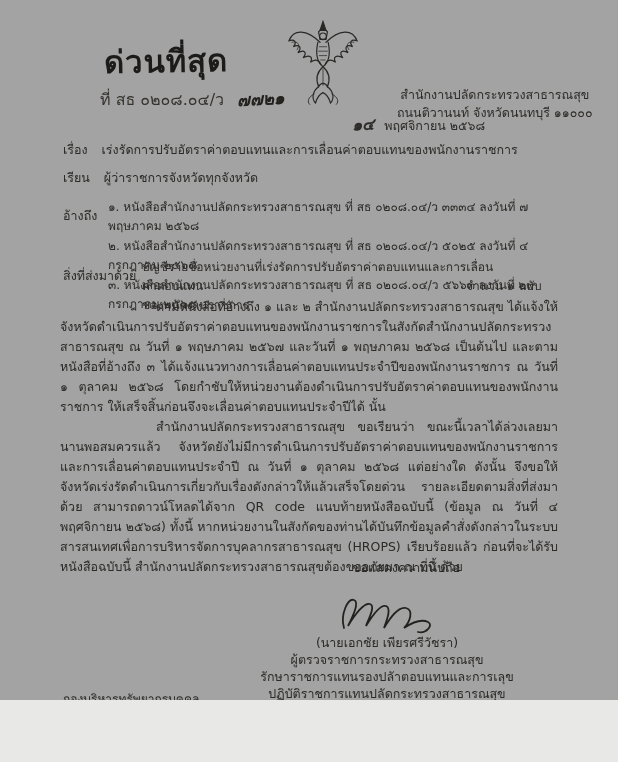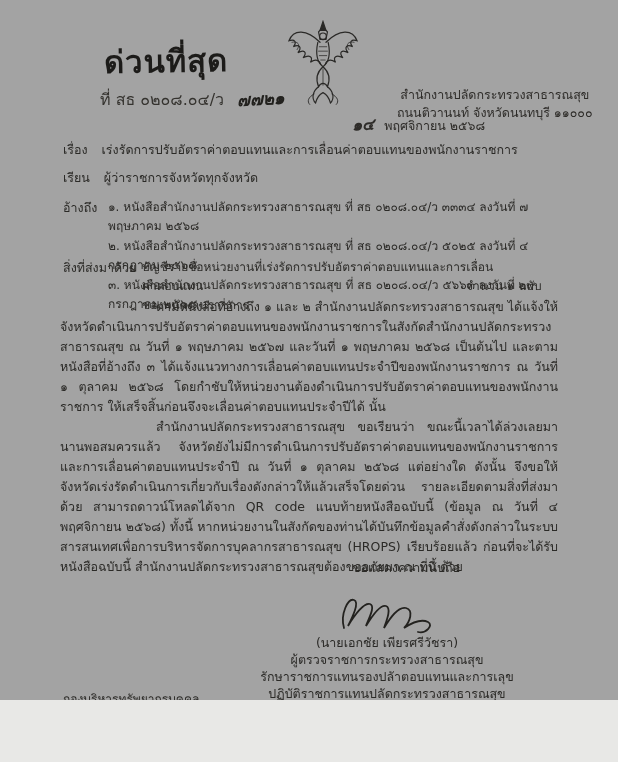--- a/index.html
+++ b/index.html
@@ -21,21 +21,21 @@
     color:#1c1b19;transform:rotate(-1deg);
   }
   .docno-label{font-size:16px;color:#35332f;}
   .handwritten{
     font-size:17px;font-weight:600;font-style:italic;
     color:#22211e;transform:rotate(-3deg);display:inline-block;
   }
   .office{font-size:12.5px;line-height:18px;text-align:center;color:#2e2c29;}
   .dateline{font-size:12.5px;color:#2e2c29;}
   .date-day{font-size:16px;font-weight:600;font-style:italic;display:inline-block;transform:rotate(-2deg);margin-right:6px;}
-  .label{font-size:12.5px;color:#2b2a27;}
+  .label{font-size:12.5px;color:#2b2a27;margin-top:8px;}
   .refs div{margin-bottom:1px;}
   .para{
     width:498px;font-size:12.5px;line-height:20px;
     text-align:justify;text-indent:96px;color:#2b2a27;
     word-break:break-word;
   }
   .closing{font-size:12.5px;color:#2b2a27;}
   .sigblock{width:260px;text-align:center;font-size:12.5px;line-height:17px;color:#2b2a27;}
   .footer{font-size:12px;line-height:19px;color:#2b2a27;}
   .cc{font-size:12px;line-height:19px;color:#2b2a27;width:400px;}

